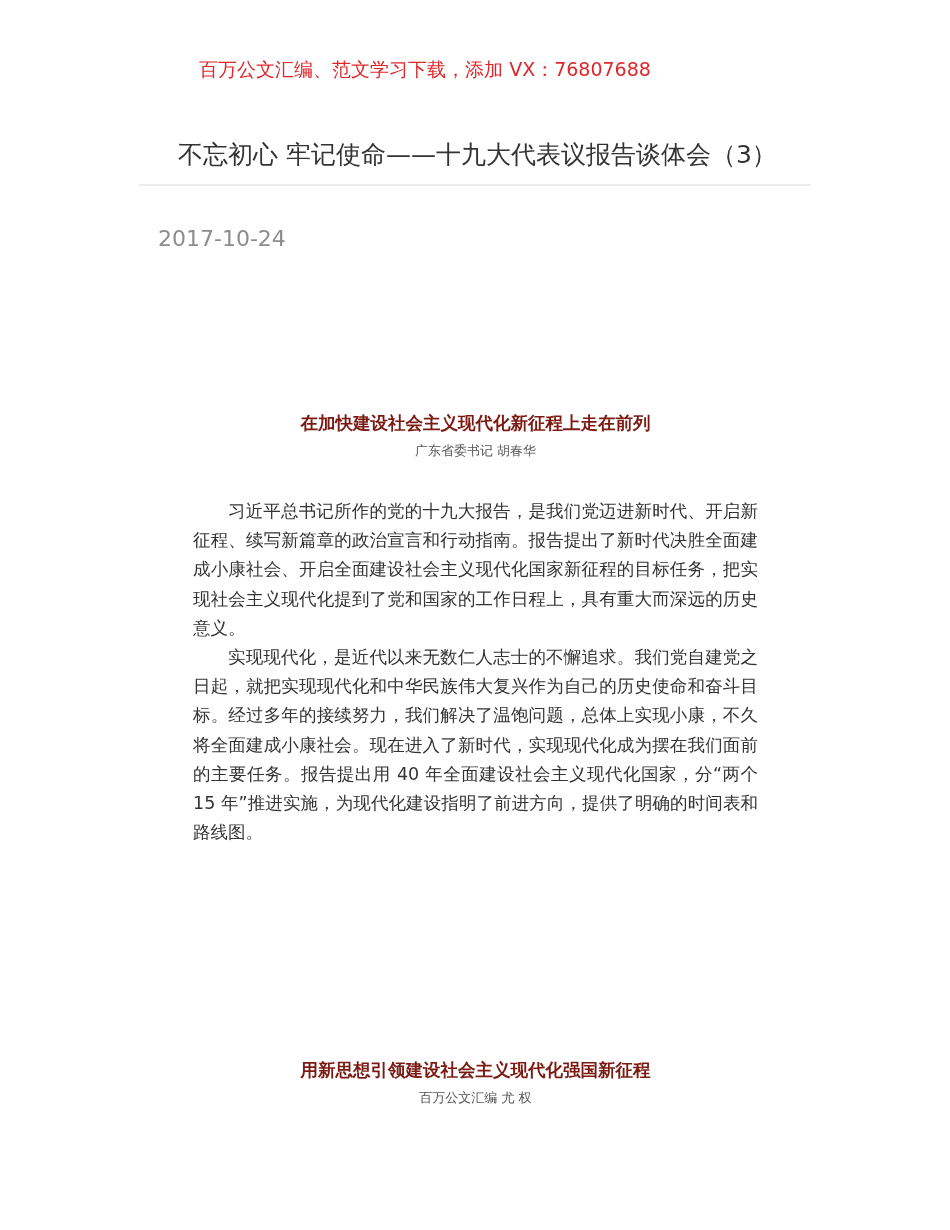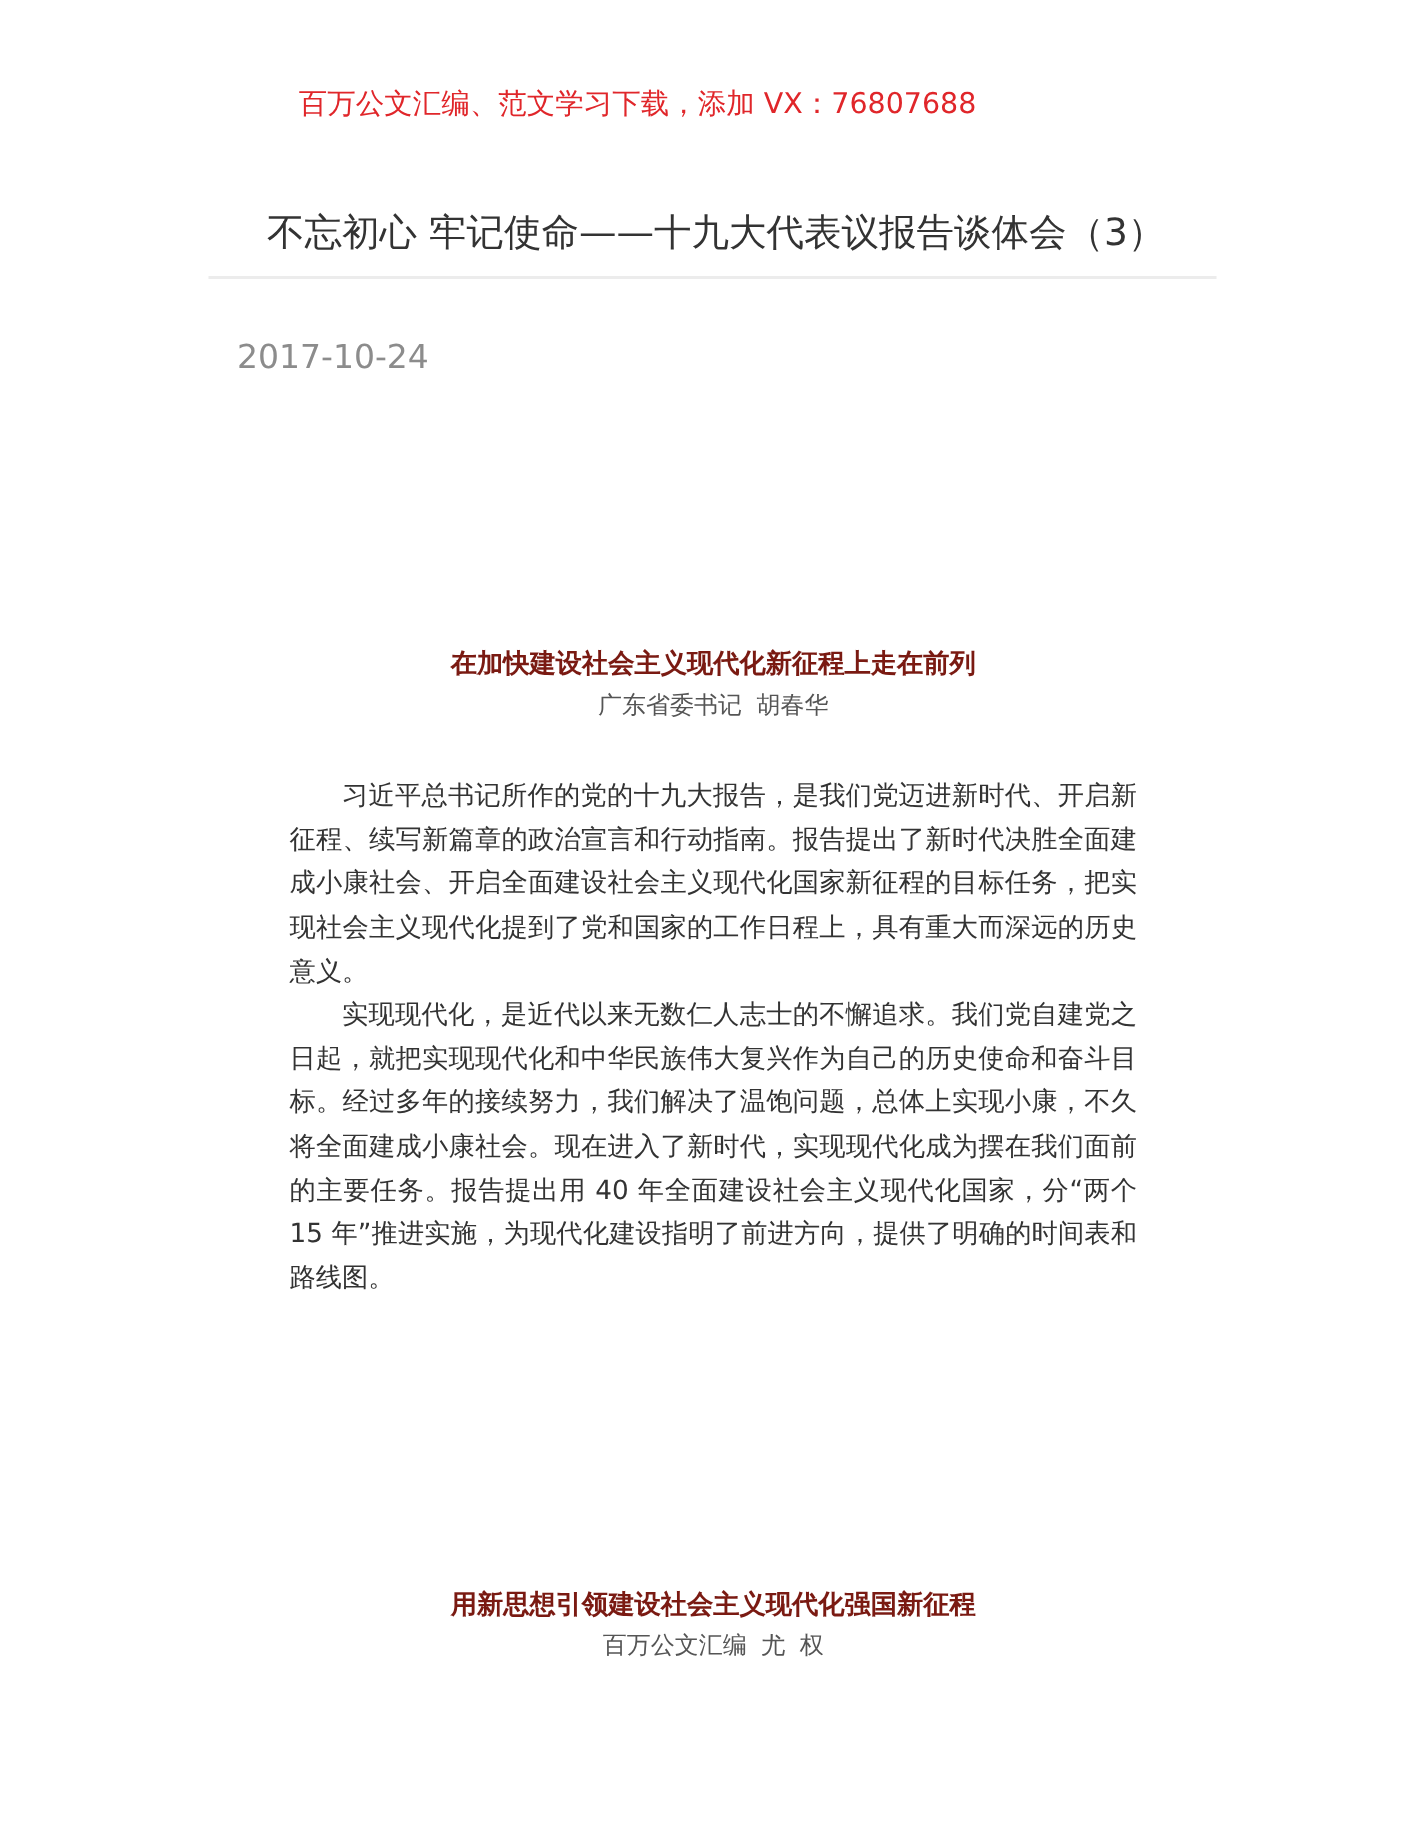--- a/index.html
+++ b/index.html
@@ -9,25 +9,25 @@
             color: #e0262a; font-size: 19px; line-height: 28px; }
   .title { position: absolute; top: 137px; left: 158px; width: 660px;
            color: #333333; font-size: 25px; line-height: 36px; white-space: nowrap; margin-left: 20px; }
   .divider { position: absolute; top: 184px; left: 139px; width: 672px; height: 0;
              border-top: 2px solid #ececec; }
   .date { position: absolute; top: 227px; left: 158px; color: #8c8c8c;
           font-size: 22px; line-height: 24px; }
   .article { position: absolute; left: 193px; width: 565px; }
   .sec-heading { text-align: center; color: #7a1a12; font-weight: bold;
                  font-size: 17.5px; line-height: 28px; margin: 0; white-space: nowrap; }
-  .sec-author { text-align: center; color: #555555; font-size: 16px; line-height: 28px;
-                margin: 0; white-space: nowrap; font-family: Liberation Mono, monospace; }
+  .sec-author { text-align: center; color: #555555; font-size: 13px; line-height: 28px;
+                margin: 0; white-space: nowrap; }
   .para { color: #333333; font-size: 17.5px; line-height: 29.2px; margin: 0;
           text-indent: 2em; text-align: justify; }
-  #sec1 { top: 429px; }
+  #sec1 { top: 409px; }
   #sec1 .body { margin-top: 32px; }
   #sec2 { top: 1056px; }
 </style>
 </head>
 <body>
 
 <div class="banner">百万公文汇编、范文学习下载，添加 VX：76807688</div>
 
 <div class="title">不忘初心 牢记使命——十九大代表议报告谈体会（3）</div>
 <div class="divider"></div>

